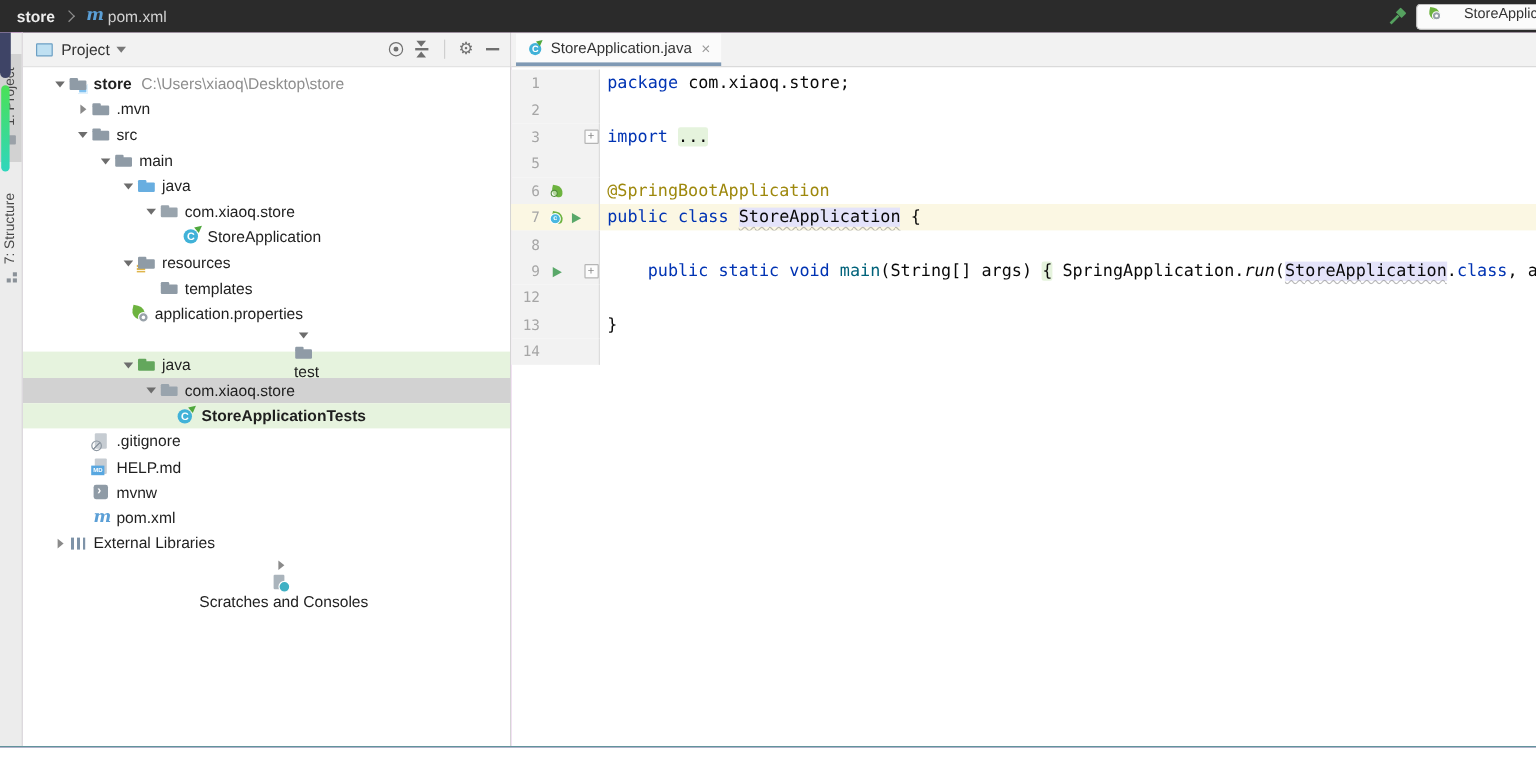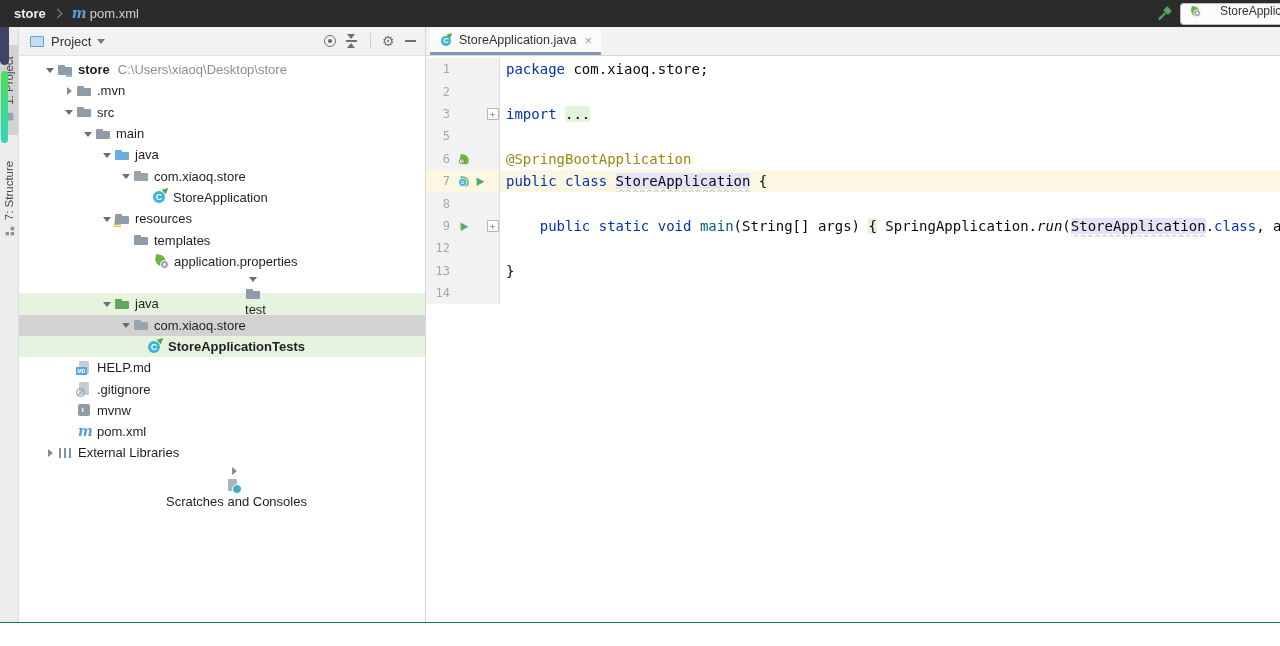--- a/index.html
+++ b/index.html
@@ -230,21 +230,21 @@
             <span class="ti ti-folder-resources">
               <i></i>
             </span>
             <span class="tlabel">resources</span>
           </div>
           <div class="trow" style="padding-left: 100px;">
             <span class="arr none"></span>
             <span class="ti ti-folder"></span>
             <span class="tlabel">templates</span>
           </div>
-          <div class="trow" style="padding-left: 120px;">
+          <div class="trow" style="padding-left: 75px;">
             <span class="arr none"></span>
             <span class="ti ti-spring-config">
               <i></i>
             </span>
             <span class="tlabel">application.properties</span>
           </div>
           <div class="trow" style="padding-left: 62px; flex-direction: column;">
             <span class="arr open"></span>
             <span class="ti ti-folder"></span>
             <span class="tlabel">test</span>
@@ -261,31 +261,31 @@
           </div>
           <div class="trow hl-green" style="padding-left: 114px; font-weight: bold;">
             <span class="arr none"></span>
             <span class="ti ti-class-run">
               <i></i>
             </span>
             <span class="tlabel">StoreApplicationTests</span>
           </div>
           <div class="trow" style="padding-left: 43px;">
             <span class="arr none"></span>
+            <span class="ti ti-ignored-file">
+              <i></i>
+            </span>
+            <span class="tlabel">.gitignore</span>
+          </div>
+          <div class="trow" style="padding-left: 43px;">
+            <span class="arr none"></span>
             <span class="ti ti-markdown">
               <i></i>
             </span>
             <span class="tlabel">HELP.md</span>
-          </div>
-          <div class="trow" style="padding-left: 43px;">
-            <span class="arr none"></span>
-            <span class="ti ti-ignored-file">
-              <i></i>
-            </span>
-            <span class="tlabel">.gitignore</span>
           </div>
           <div class="trow" style="padding-left: 43px;">
             <span class="arr none"></span>
             <span class="ti ti-console"></span>
             <span class="tlabel">mvnw</span>
           </div>
           <div class="trow" style="padding-left: 43px;">
             <span class="arr none"></span>
             <span class="ti ti-maven"></span>
             <span class="tlabel">pom.xml</span>

